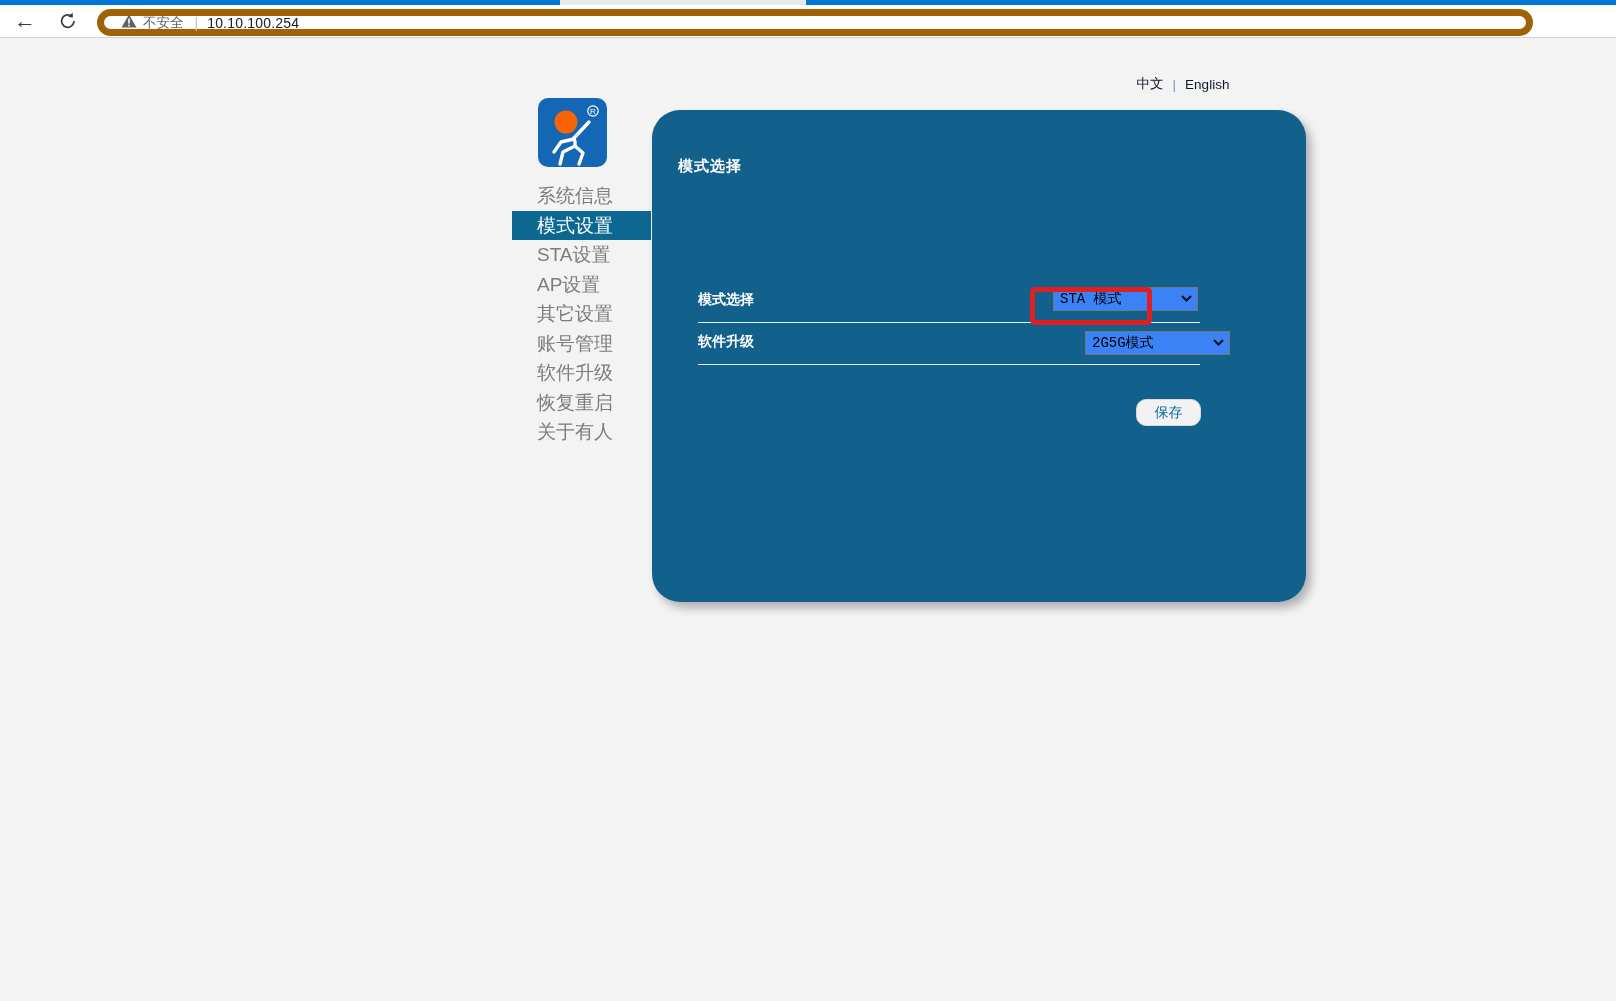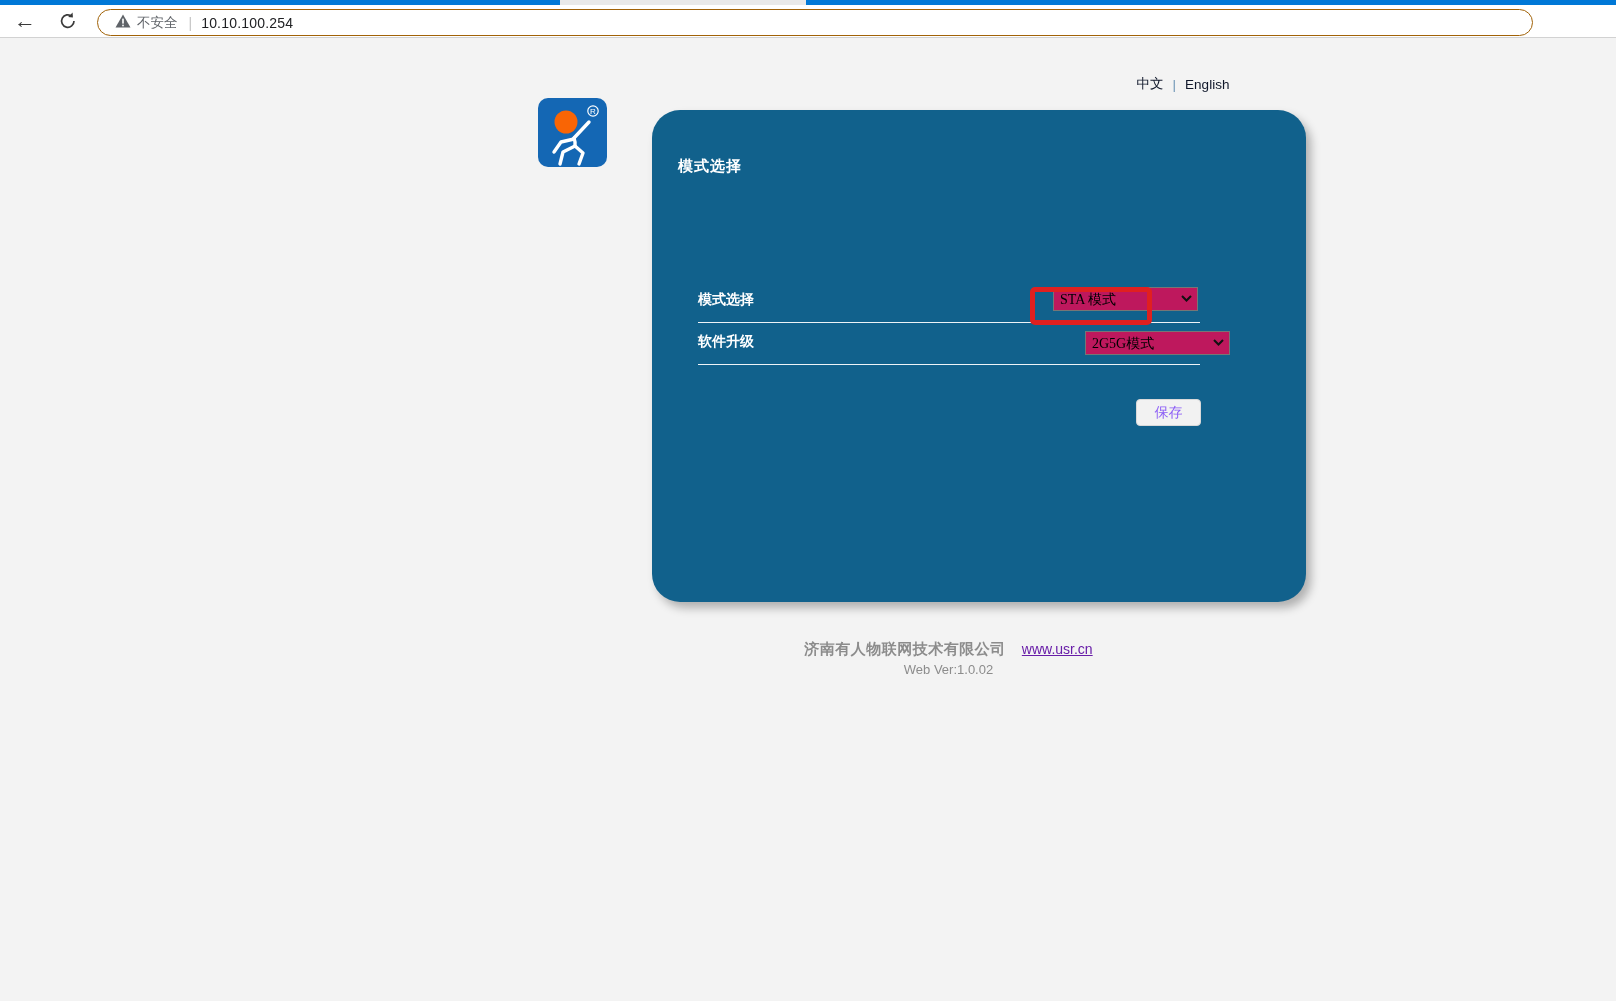--- a/index.html
+++ b/index.html
@@ -10,21 +10,21 @@
   }
   
   .top-strip { position: absolute; left: 0; top: 0; width: 1616px; height: 5px; background: #0078d7; }
   .top-strip-light { position: absolute; left: 560px; top: 0; width: 246px; height: 5px; background: #e9e9e9; }
   .toolbar { position: absolute; left: 0; top: 5px; width: 1616px; height: 33px; background: #ffffff; border-bottom: 1px solid #d2d2d2; }
   .nav-btn { position: absolute; background: none; border: none; cursor: pointer; color: #3a3a3a; padding: 0; }
   .back-btn { left: 14px; top: 5px; font-size: 22px; line-height: 22px; }
   .refresh-btn { left: 58px; top: 6px; }
   .address-bar {
     position: absolute; left: 97px; top: 4px; width: 1436px; height: 27px;
-    border: 1px solid #a16207; border-radius: 14px; background: #fff;
+    border: 7px solid #a16207; border-radius: 14px; background: #fff;
     display: flex; align-items: center; padding-left: 17px; cursor: text;
   }
   .warn-text { color: #5f6368; font-size: 13.5px; margin-left: 6px; cursor: pointer; }
   .addr-sep { color: #c4c4c4; font-size: 14px; margin: 0 9px 0 11px; }
   .url-text { color: #202124; font-size: 14px; letter-spacing: 0.2px; }
   
   .content { position: absolute; left: 0; top: 39px; width: 1616px; height: 962px; background: #f3f3f3; }
   .lang { position: absolute; left: 1133px; top: 36px; width: 100px; display: flex; align-items: center; justify-content: center; gap: 9px; font-size: 13.5px; }
   .lang a { color: #0f172a; text-decoration: none; cursor: pointer; }
   .lang-sep { color: #6d94b5; }
@@ -45,35 +45,35 @@
   .panel-title { position: absolute; left: 26px; top: 47px; color: #ffffff; font-size: 15px; font-weight: bold; letter-spacing: 1px; }
   .form-label { position: absolute; left: 46px; color: #ffffff; font-size: 14px; font-weight: bold; }
   .label-1 { top: 181px; }
   .label-2 { top: 223px; }
   .select-wrap { position: absolute; left: 401px; width: 145px; height: 24px; }
   .select-1 { top: 177px; }
   .select-2 { top: 221px; margin-left: 32px; }
   .select-wrap select {
     -webkit-appearance: none; appearance: none;
     width: 145px; height: 24px; border: 1px solid #767676; border-radius: 0;
-    background: #be185d; font-size: 14px; color: #000; padding: 0 20px 0 6px;
-    font-family: Liberation Serif, serif; cursor: pointer;
+    background: #3b82f6; font-size: 14px; color: #000; padding: 0 20px 0 6px;
+    font-family: Liberation Mono, monospace; cursor: pointer;
   }
   .chev { position: absolute; right: 6px; top: 8px; pointer-events: none; line-height: 0; }
   .hr { position: absolute; left: 46px; width: 502px; height: 0; border-top: 1px solid #eef3f7; }
   .hr-1 { top: 212px; }
   .hr-2 { top: 254px; }
   .red-box {
     position: absolute; left: 378px; top: 177px; width: 122px; height: 38px;
     border: 5px solid #e02020; border-radius: 5px; pointer-events: none;
   }
   .save-btn {
     position: absolute; left: 484px; top: 289px; width: 65px; height: 27px;
-    background: #f2f2f2; border: 1px solid #d9d9d9; border-radius: 4px;
-    font-size: 14px; color: #8b5cf6; cursor: pointer;
+    background: #f2f2f2; border: 1px solid #d9d9d9; border-radius: 10px;
+    font-size: 14px; color: #0369a1; cursor: pointer;
     font-family: "Liberation Sans", "DejaVu Sans", sans-serif;
   }
   
   .footer { position: absolute; left: 652px; top: 601px; width: 593px; text-align: center; }
   .footer-line1 { display: flex; justify-content: center; align-items: baseline; gap: 16px; }
   .company { color: #8c8c8c; font-size: 15px; font-weight: bold; letter-spacing: 0.5px; }
   .site-link { color: #681da8; font-size: 14px; text-decoration: underline; cursor: pointer; }
   .web-ver { margin-top: 3px; color: #8c8c8c; font-size: 13px; }
 </style>
 </head>
@@ -128,20 +128,31 @@
         <g fill="none" stroke="#ffffff" stroke-width="3.4" stroke-linecap="round" stroke-linejoin="round">
           <path d="M36 40 L51 24"></path>
           <path d="M36 40 C37.5 44 37.5 45.5 37 48"></path>
           <path d="M36 41 L23 44 L16 54"></path>
           <path d="M37 48 L25 54 L22 66"></path>
           <path d="M37 48 L45 55 L41 66"></path>
         </g>
       </svg>
     </div>
 
+    <nav class="menu">
+      <div class="menu-item">系统信息</div>
+      <div class="menu-item active">模式设置</div>
+      <div class="menu-item">STA设置</div>
+      <div class="menu-item">AP设置</div>
+      <div class="menu-item">其它设置</div>
+      <div class="menu-item">账号管理</div>
+      <div class="menu-item">软件升级</div>
+      <div class="menu-item">恢复重启</div>
+      <div class="menu-item">关于有人</div>
+    </nav>
 
     <section class="panel">
       <h2 class="panel-title">模式选择</h2>
 
       <label class="form-label label-1">模式选择</label>
       <div class="select-wrap select-1">
         <select>
           <option>STA 模式</option>
         </select>
         <span class="chev">
@@ -163,22 +174,15 @@
             </svg>
         </span>
       </div>
       <div class="hr hr-2"></div>
 
       <div class="red-box"></div>
 
       <button class="save-btn">保存</button>
     </section>
 
-    <footer class="footer">
-      <div class="footer-line1">
-        <span class="company">济南有人物联网技术有限公司</span>
-        <a class="site-link">www.usr.cn</a>
-      </div>
-      <div class="web-ver">Web Ver:1.0.02</div>
-    </footer>
 
   </div>
 </div>
 
 </body></html>

